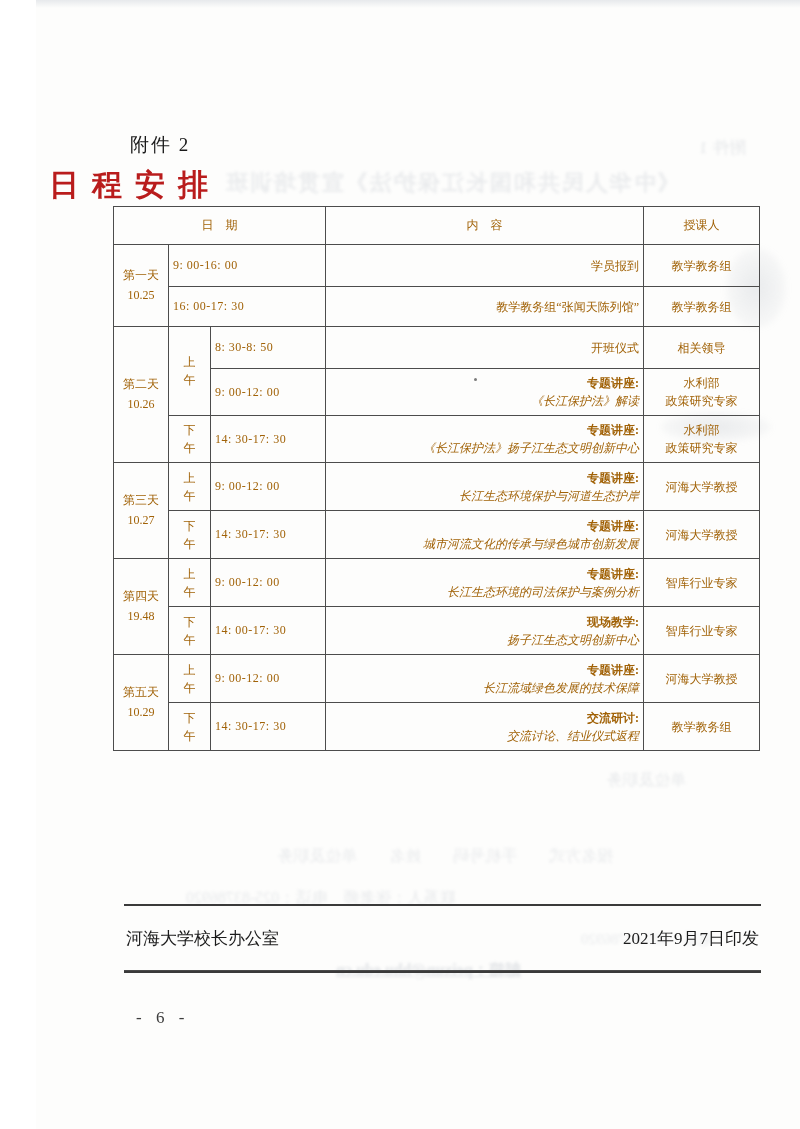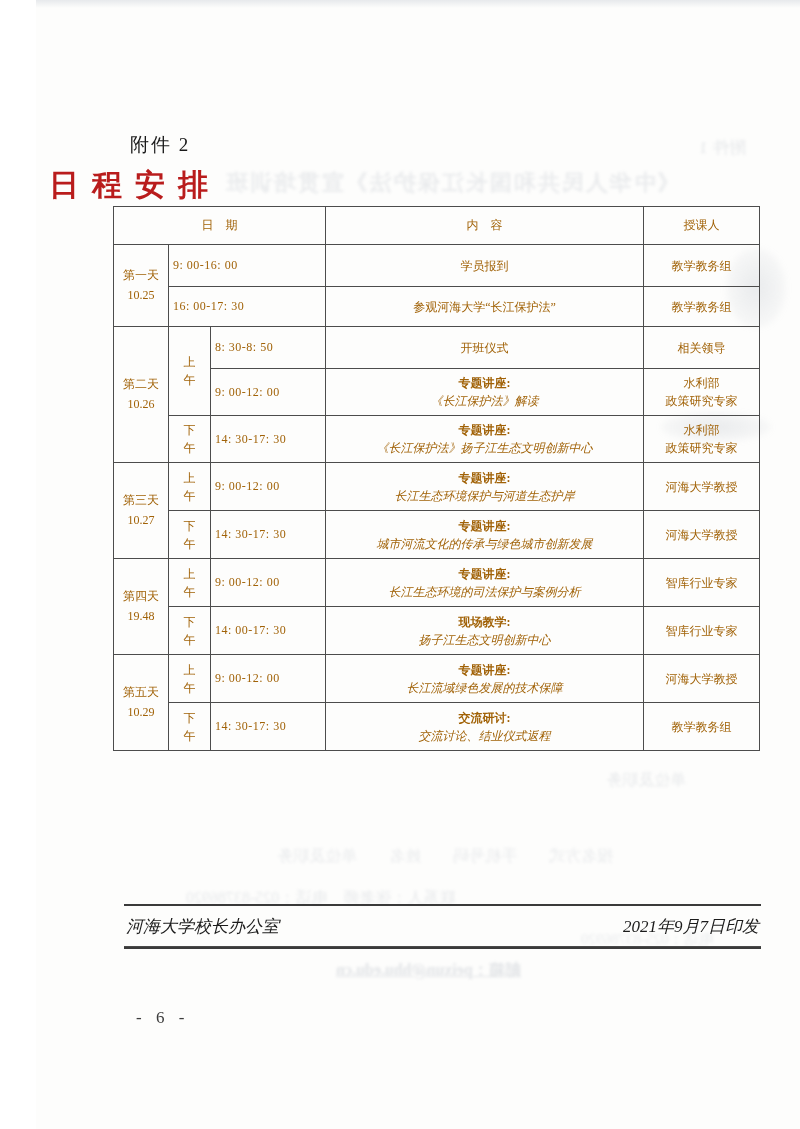--- a/index.html
+++ b/index.html
@@ -35,34 +35,34 @@
     font-weight:normal;
     font-size:12px;color:#a16207;
     padding:2px 4px;
     vertical-align:middle;
     overflow:hidden;
   }
   th.hd{font-size:17px;text-align:center;}
   td.c-day{text-align:center;white-space:pre-line;line-height:1.6;}
   td.c-ampm{text-align:center;white-space:pre-line;line-height:1.5;}
   td.c-time{text-align:left;padding-left:9px;letter-spacing:0.5px;}
-  td.c-content{text-align:center;padding-left:12px;line-height:1.5;}
+  td.c-content{text-align:right;padding-left:12px;line-height:1.5;}
   td.c-content .lab{display:block;}
   td.c-content .lab.b{font-weight:bold;}
   td.c-content .det{display:block;font-style:italic;}
   td.c-lect{text-align:center;white-space:pre-line;line-height:1.5;font-family:Liberation Serif, serif;}
   .footer{
     position:absolute;left:88px;top:904px;width:637px;
     border-top:2.5px solid #3a3a3a;
     border-bottom:2.5px solid #3a3a3a;
     font-size:17px;color:#1b1b1b;
   }
   .f-row{
     display:flex;justify-content:space-between;align-items:center;
-    height:32px;padding:4px 2px;font-style:italic;
+    height:32px;padding:16px 2px;
   }
   .f-row.first{border-bottom:1.5px solid #4a4a4a;}
   .page-num{
     position:absolute;left:100px;top:1008px;
     font-size:17px;letter-spacing:5px;color:#3d3d3d;
   }
   
   .bleed{
     position:absolute;
     transform:scaleX(-1);
@@ -125,21 +125,21 @@
 10.25</td>
         <td class="c-time" colspan="2">9: 00-16: 00</td>
         <td class="c-content">
           <span class="lab">学员报到</span>
         </td>
         <td class="c-lect">教学教务组</td>
       </tr>
       <tr style="height:40px">
         <td class="c-time" colspan="2">16: 00-17: 30</td>
         <td class="c-content">
-          <span class="lab">参观河海大学“长江保护法”</span>
+          <span class="lab">教学教务组“张闻天陈列馆”</span>
         </td>
         <td class="c-lect">教学教务组</td>
       </tr>
 
       <tr style="height:42px">
         <td class="c-day" rowspan="3">第二天
 10.26</td>
         <td class="c-ampm" rowspan="2">上
 午</td>
         <td class="c-time">8: 30-8: 50</td>

